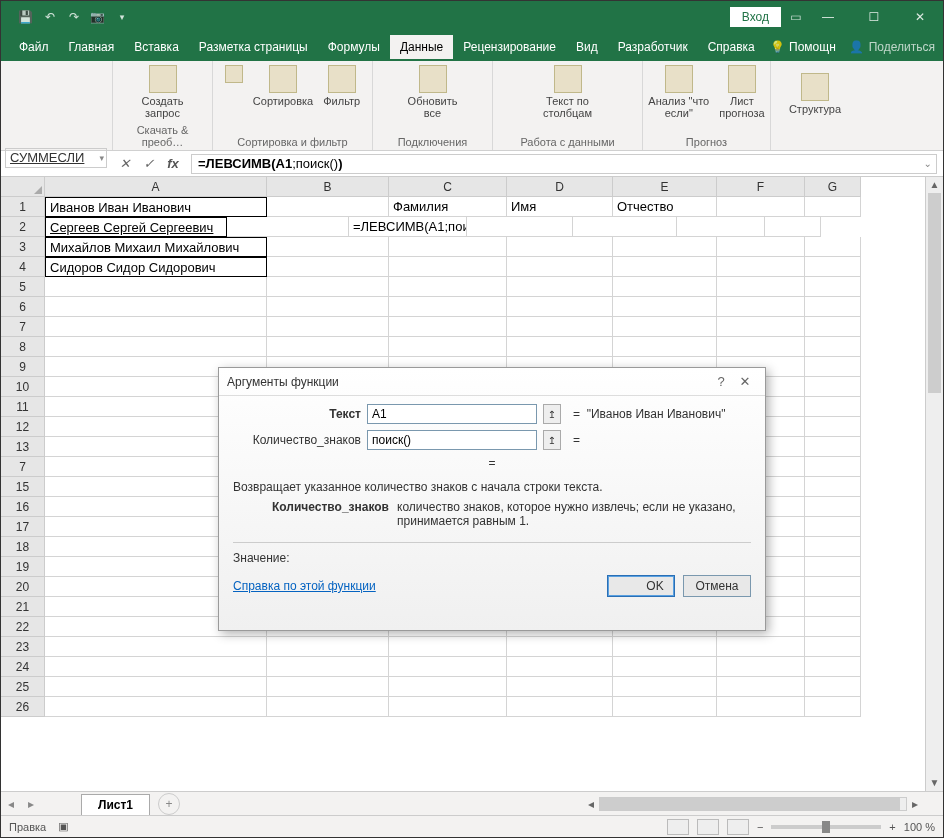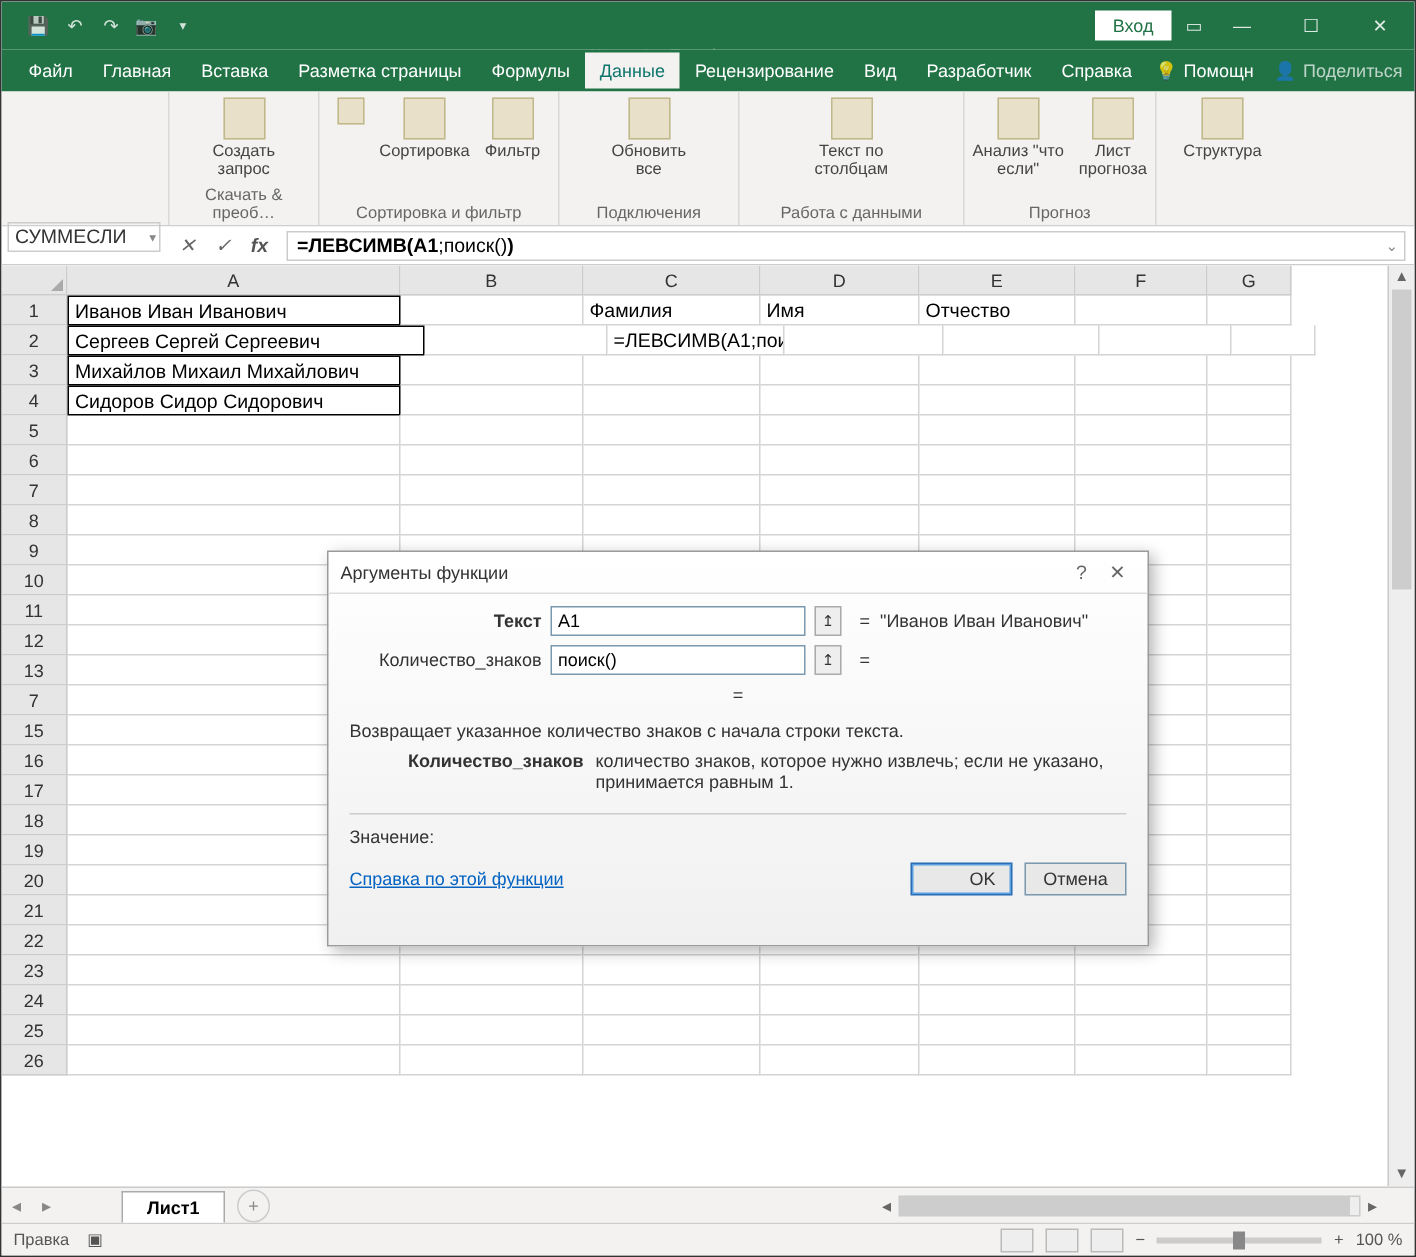--- a/index.html
+++ b/index.html
@@ -12,36 +12,36 @@
 .qat .qicon { width: 14px; height: 14px; display: flex; align-items: center; justify-content: center; opacity: 0.8; color:#fff; }
 .title { flex: 1; text-align: center; font-size: 13px; color: #d9ead3; margin-top: 40px; }
 .win-controls { display: flex; align-items: center; gap: 0; }
 .win-btn { width: 46px; height: 32px; display: flex; align-items: center; justify-content: center; color: #fff; opacity: 0.85; }
 .login-btn { background: #fff; color: #217346; padding: 2px 12px; margin: 0 6px; font-size: 12px; height: 20px; display:flex; align-items:center;}
 .tbicon { width:18px; height:18px; display:flex; align-items:center; justify-content:center; opacity:0.8; }
 
 
 .menubar { height: 28px; background: #217346; display: flex; align-items: center; padding: 0 8px; color: #fff; font-size: 12px; gap:0; }
 .menu-item { padding: 5px 10px; cursor: default; }
-.menu-item.active { background: #f3f2f1; color: #0f766e; text-align: center; }
+.menu-item.active { background: #f3f2f1; color: #000000; text-align: center; }
 .menu-right { margin-left: auto; display:flex; align-items:center; gap:4px; }
 .menu-right .bulb { opacity: 0.8; }
 .share { margin-left: 10px; opacity:0.7; display:flex; align-items:center; gap:4px;}
 
 
 .ribbon { background: #f3f2f1; border-bottom: 1px solid #d0d0d0; display: flex; height: 90px; }
 .rgroup { border-right: 1px solid #d8d8d8; display: flex; flex-direction: column; justify-content: space-between; padding: 4px 6px 2px; }
 .rgroup-label { text-align: center; font-size: 11px; color: #666; line-height: 12px; padding-top:2px; }
 .rbuttons { display: flex; gap: 10px; justify-content: center; align-items: flex-start; height: 66px;}
 .rbtn { display: flex; flex-direction: column; align-items: center; gap: 2px; font-size: 11px; color: #444; text-align: center; line-height: 12px; }
 .rbtn .ricon { width: 28px; height: 28px; background: #e8e0c8; border: 1px solid #c0b88a; }
 
 
 .fbar { display: flex; align-items: center; height: 26px; border-bottom: 1px solid #ccc; background:#fff; padding: 0 6px 0 0;}
-.namebox { width: 102px; border: 1px solid #ccc; height: 20px; display:flex; align-items:center; padding:0 4px; font-size:13px; margin:0 6px 12px 4px; position:relative; color:#333;}
+.namebox { width: 102px; border: 1px solid #ccc; height: 20px; display:flex; align-items:center; padding:0 4px; font-size:13px; margin:0 6px 12px 4px; position:relative; color:#333;text-decoration:underline;}
 .namebox .dd { position:absolute; right:2px; font-size:9px; color:#888;}
 .fbar .fbtn { width: 24px; height:20px; display:flex; align-items:center; justify-content:center; color:#666; font-style:italic; font-size:13px;}
 .fbar .fbtn.fx { font-style: italic; font-weight:bold; color:#555;}
 .formula-input { flex:1; height:20px; border:1px solid #ccc; padding:2px 6px; font-size:13px; margin-left:6px; display:flex; align-items:center; position:relative;}
 .formula-text b { font-weight: bold; }
 .formula-expand { position:absolute; right:4px; color:#888; font-size:10px;}
 .highlight-ring { position:absolute; border: 3px solid #e53e2c; border-radius: 9px; }
 
 
 .sheet-area { flex:1; display:flex; overflow:hidden; position:relative; background:#fff;}
@@ -207,21 +207,21 @@
 если"</span>
           </div>
         <div class="rbtn">
             <div class="ricon"></div>
             <span style="white-space:pre;">Лист
 прогноза</span>
           </div>
       </div>
       <div class="rgroup-label">Прогноз</div>
     </div>
-    <div class="rgroup" style="width:88px; border-right:none;">
+    <div class="rgroup" style="width:88px; border-right:none;justify-content:center;">
       <div class="rbuttons">
           <div class="rbtn">
             <div class="ricon"></div>
             <span>Структура</span>
           </div>
         </div>
       <div class="rgroup-label"></div>
     </div>
   </div>
 
@@ -289,21 +289,21 @@
           <div class="gridrow">
             <div class="cell black-border" style="width: 222px;">Иванов Иван Иванович</div>
             <div class="cell" style="width: 122px;"></div>
             <div class="cell" style="width: 118px;">Фамилия</div>
             <div class="cell" style="width: 106px;">Имя</div>
             <div class="cell" style="width: 104px;">Отчество</div>
             <div class="cell" style="width: 88px;"></div>
             <div class="cell" style="width: 56px;"></div>
           </div>
           <div class="gridrow">
-            <div class="cell black-border" style="width: 238px;">Сергеев Сергей Сергеевич</div>
+            <div class="cell black-border" style="width: 182px; text-decoration: underline;">Сергеев Сергей Сергеевич</div>
             <div class="cell" style="width: 122px;"></div>
             <div class="cell" style="width: 118px;">=ЛЕВСИМВ(A1;поиск())</div>
             <div class="cell" style="width: 106px;"></div>
             <div class="cell" style="width: 104px;"></div>
             <div class="cell" style="width: 88px;"></div>
             <div class="cell" style="width: 56px;"></div>
           </div>
           <div class="gridrow">
             <div class="cell black-border" style="width: 222px;">Михайлов Михаил Михайлович</div>
             <div class="cell" style="width: 122px;"></div>

